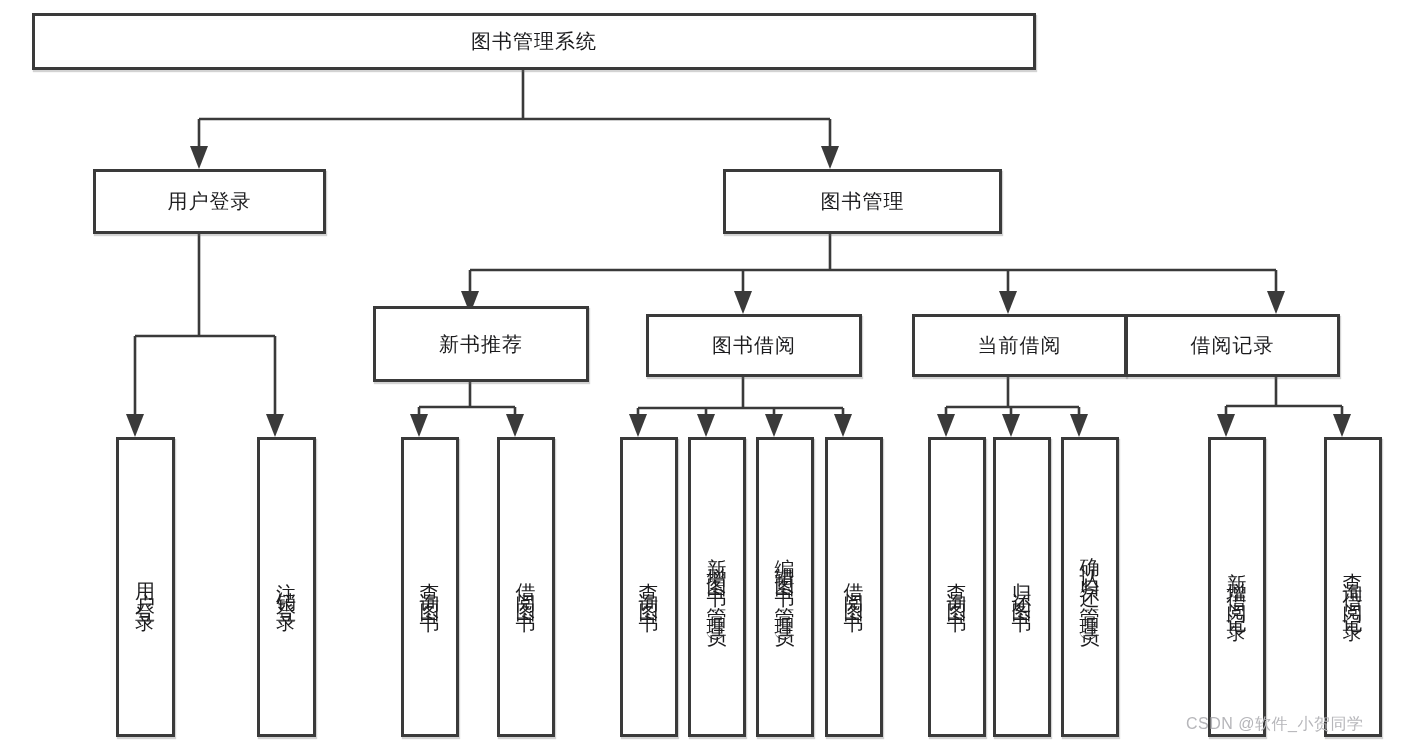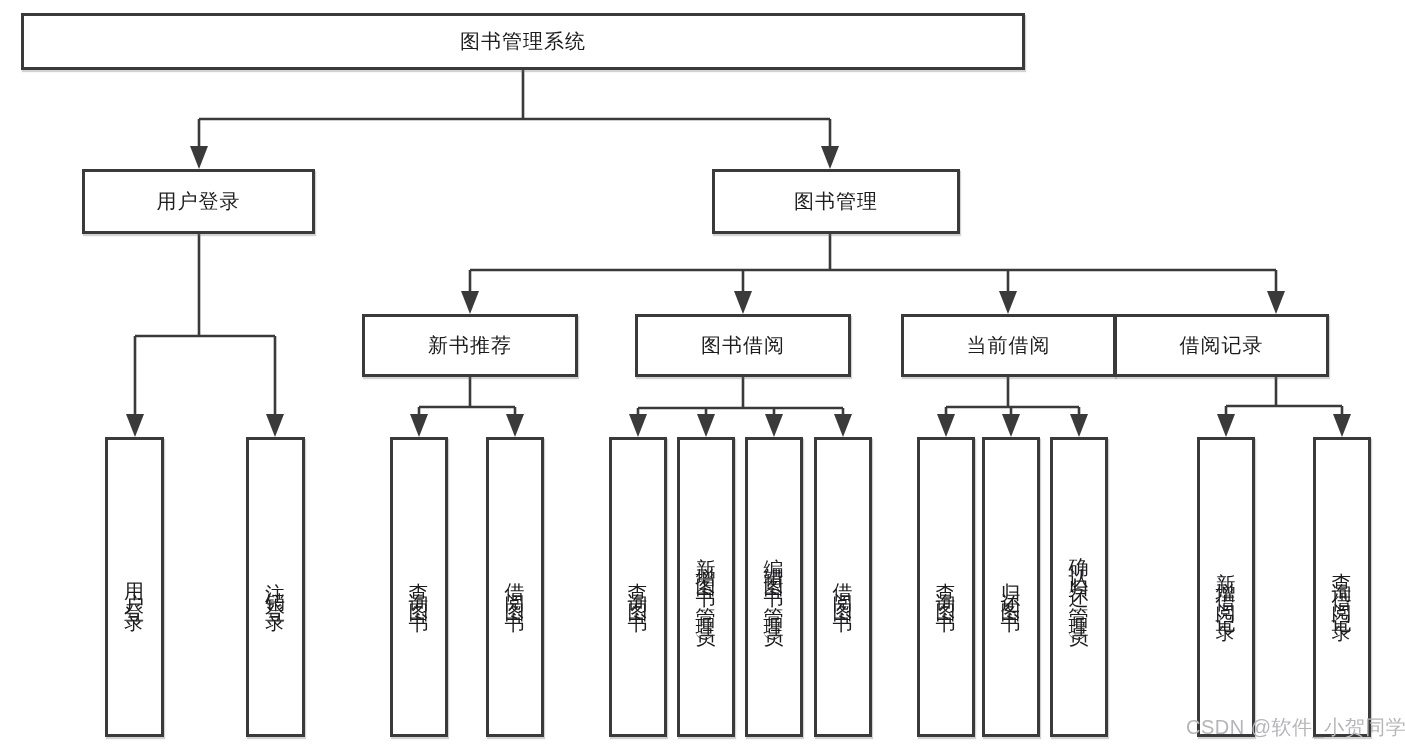--- a/index.html
+++ b/index.html
@@ -15,32 +15,33 @@
     position:absolute; z-index:2;
     box-sizing:border-box;
     background:#ffffff;
     border:3px solid #3a3a3a;
     display:flex; align-items:center; justify-content:center;
     color:#1c1c1e;
     font-size:20px;
     letter-spacing:1px;
     box-shadow:1px 2px 1px rgba(110,110,110,0.30);
     text-align:center;
+    margin-left:11px;
   }
   .leaf {
     writing-mode:vertical-rl;
     text-orientation:mixed;
     letter-spacing:10px;
     font-size:20px;
     line-height:1;
   }
   .watermark {
     position:absolute; z-index:6;
     color:#b6b6ba;
-    font-size:20px;
+    font-size:16px;
     letter-spacing:0.5px;
     white-space:nowrap;
   }
 </style>
 </head>
 <body>
 
 <div class="canvas">
 
   <svg class="connectors" width="1405" height="747" viewBox="0 0 1405 747">
@@ -79,23 +80,23 @@
       <polygon points="1002,414 1020,414 1011,437"></polygon>
       <polygon points="1070,414 1088,414 1079,437"></polygon>
       <polygon points="1217,414 1235,414 1226,437"></polygon>
       <polygon points="1333,414 1351,414 1342,437"></polygon>
     </g>
   </svg>
 
   <div class="box" style="left:21px; top:13px; width:1004px; height:57px;">图书管理系统</div>
 
   <div class="box" style="left:82px; top:169px; width:233px; height:65px;">用户登录</div>
-  <div class="box" style="left:712px; top:169px; width:248px; height:65px;">图书管理</div>
+  <div class="box" style="left:712px; top:169px; width:279px; height:65px;">图书管理</div>
 
-  <div class="box" style="left:362px; top:314px; width:216px; height:63px;">新书推荐</div>
+  <div class="box" style="left:362px; top:306px; width:216px; height:76px;">新书推荐</div>
   <div class="box" style="left:901px; top:314px; width:215px; height:63px;">当前借阅</div>
   <div class="box" style="left:635px; top:314px; width:216px; height:63px;">图书借阅</div>
   <div class="box" style="left:1114px; top:314px; width:215px; height:63px;">借阅记录</div>
 
   <div class="box leaf" style="left:105px; top:437px; width:59px; height:300px;">用户登录</div>
   <div class="box leaf" style="left:246px; top:437px; width:59px; height:300px;">注销登录</div>
 
   <div class="box leaf" style="left:390px; top:437px; width:58px; height:300px;">查询图书</div>
   <div class="box leaf" style="left:486px; top:437px; width:58px; height:300px;">借阅图书</div>
 

